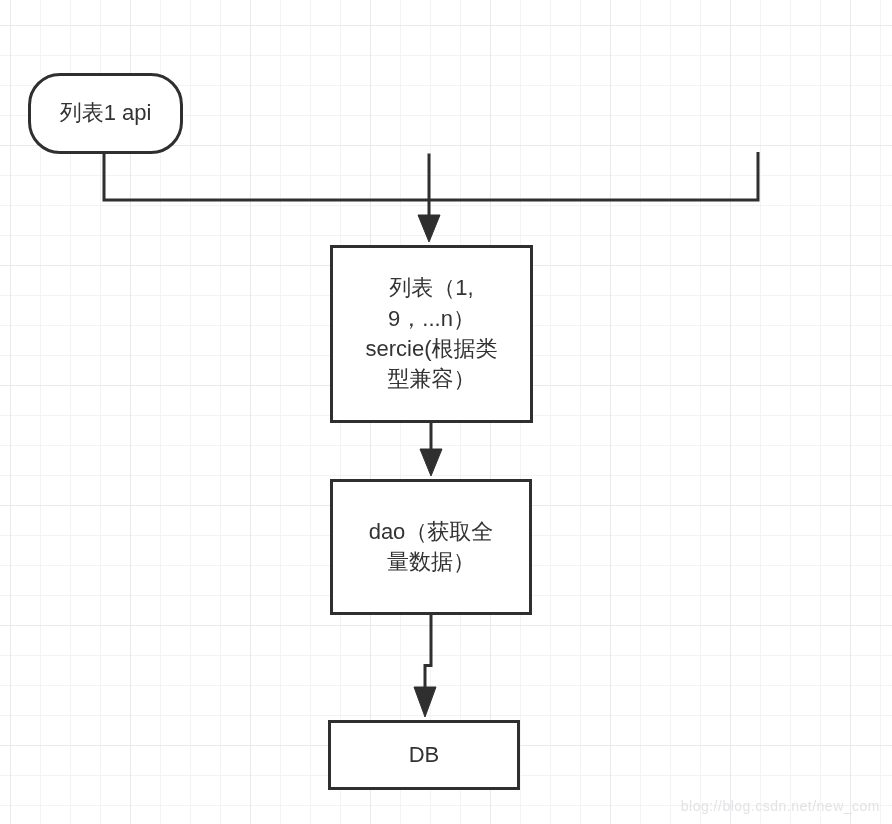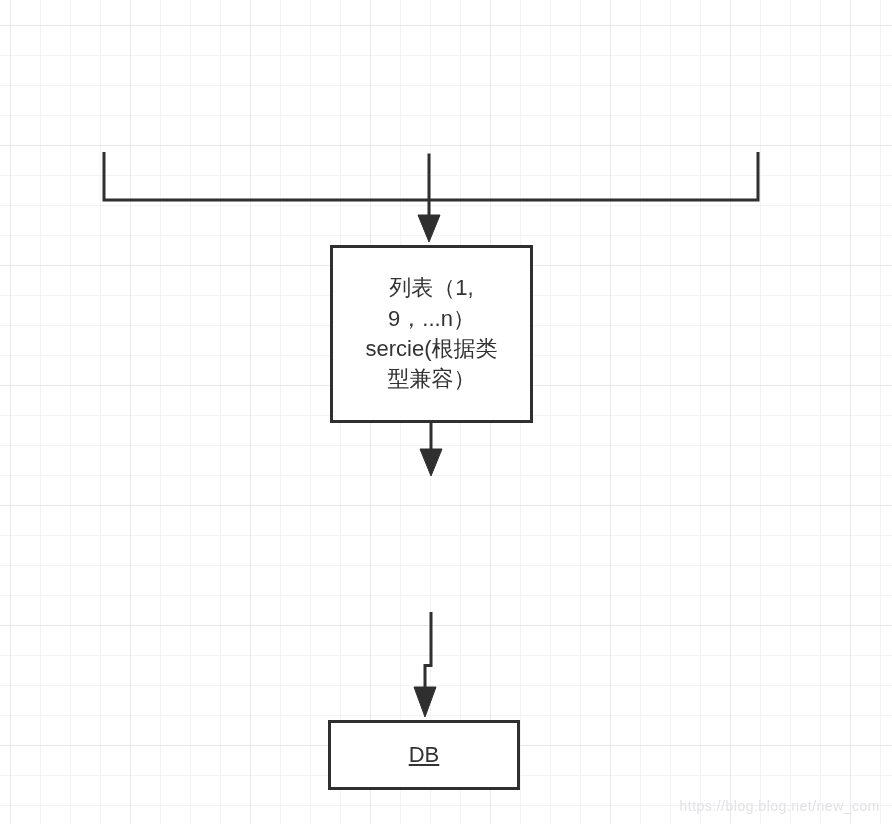--- a/index.html
+++ b/index.html
@@ -45,21 +45,21 @@
     white-space: pre-line;
     display: block;
     padding: 0 6px;
   }
   .stadium { border-radius: 32px; }
   .node-api1    { left: 28px;  top: 73px;  width: 155px; height: 81px; }
   .node-api2    { left: 352px; top: 73px;  width: 155px; height: 81px; }
   .node-apin    { left: 682px; top: 73px;  width: 153px; height: 81px; }
   .node-service { left: 330px; top: 245px; width: 203px; height: 178px; }
   .node-dao     { left: 330px; top: 479px; width: 202px; height: 136px; }
-  .node-db      { left: 328px; top: 720px; width: 192px; height: 70px; text-decoration: underline; }
+  .node-db      { left: 328px; top: 720px; width: 192px; height: 70px; }
   .watermark {
     position: absolute;
     right: 12px;
     bottom: 10px;
     font-size: 14px;
     letter-spacing: 0.5px;
     color: #e3e3e6;
     user-select: none;
   }
 </style>
@@ -75,30 +75,37 @@
     <path d="M429 153.5 L429 217" fill="none" stroke="#2f2f2f" stroke-width="3"></path>
     <path d="M418 215 L440 215 L429 242 Z" fill="#2f2f2f" stroke="#2f2f2f" stroke-width="1" stroke-linejoin="miter"></path>
 
     <path d="M431 423 L431 451" fill="none" stroke="#2f2f2f" stroke-width="3"></path>
     <path d="M420 449 L442 449 L431 476 Z" fill="#2f2f2f" stroke="#2f2f2f" stroke-width="1" stroke-linejoin="miter"></path>
 
     <path d="M431 613.5 L431 665.5 L425 665.5 L425 689" fill="none" stroke="#2f2f2f" stroke-width="3" stroke-linecap="square" stroke-linejoin="miter"></path>
     <path d="M414 687 L436 687 L425 717 Z" fill="#2f2f2f" stroke="#2f2f2f" stroke-width="1" stroke-linejoin="miter"></path>
   </svg>
 
+  <div class="node stadium node-api1">
+    <span>列表1 api</span>
+  </div>
 
 
 
   <div class="node node-service">
     <span>列表（1,
 9，...n）
 sercie(根据类
 型兼容）</span>
   </div>
 
+  <div class="node node-dao">
+    <span>dao（获取全
+量数据）</span>
+  </div>
 
   <div class="node node-db">
     <span>DB</span>
   </div>
 
-  <div class="watermark">https://blog.blog.net/new_com</div>
+  <div class="watermark">blog://blog.csdn.net/new_com</div>
 
 </div>
 
 </body></html>

